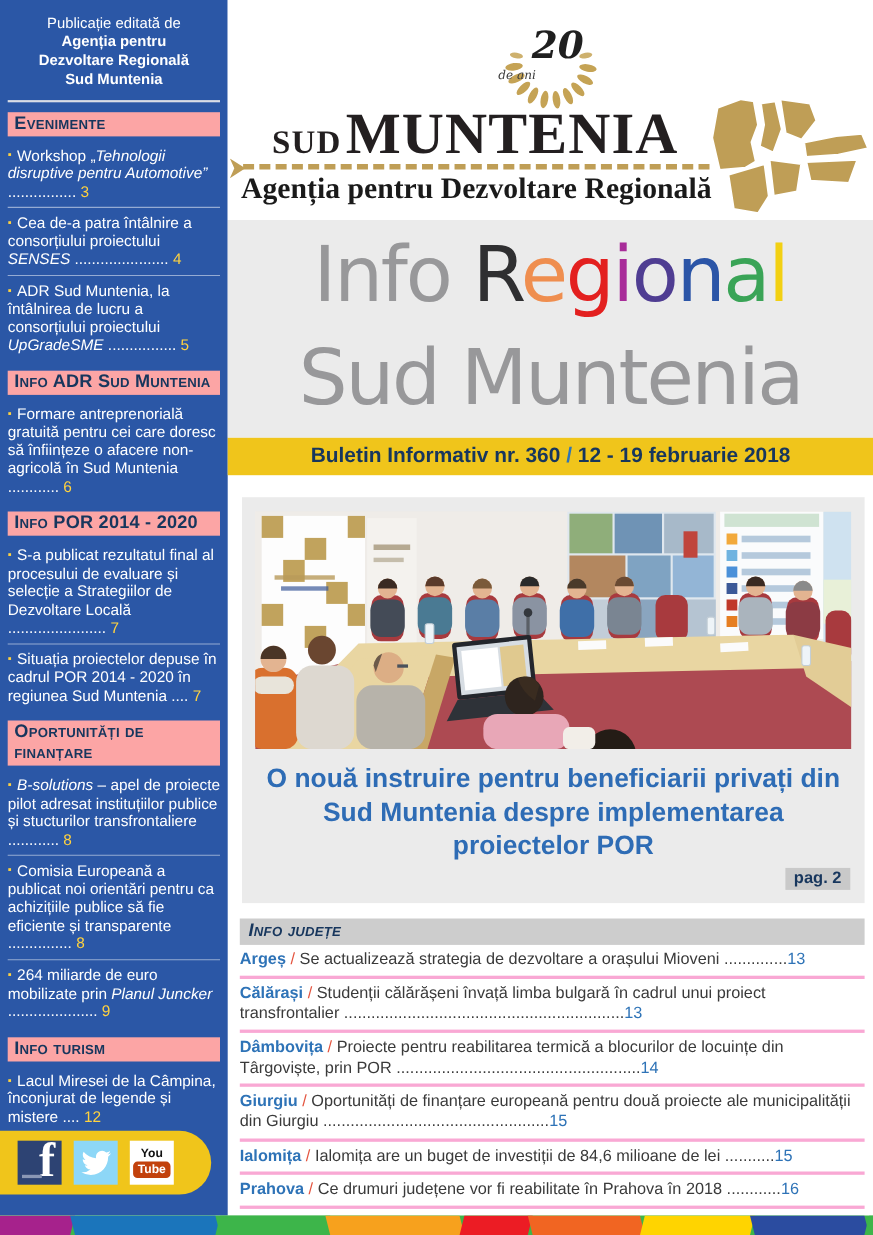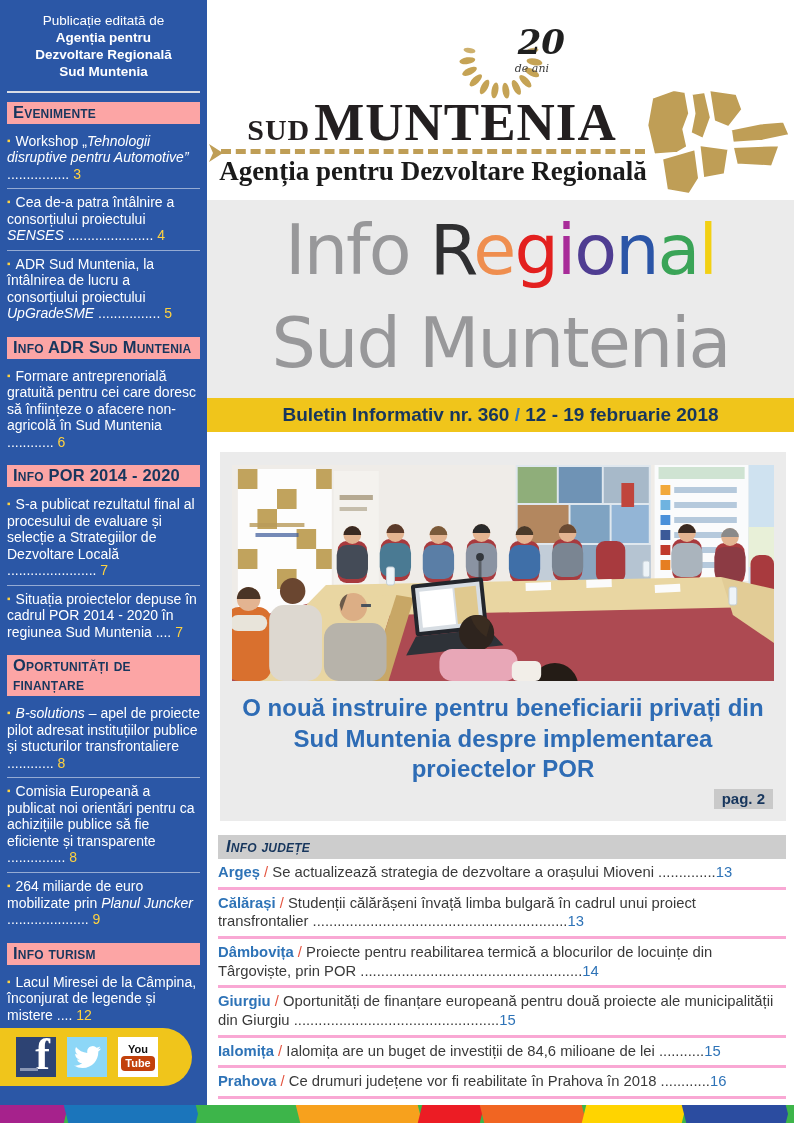--- a/index.html
+++ b/index.html
@@ -41,24 +41,24 @@
   .stripe-seg{height:100%;flex:none;}
   .stripe-seg:nth-child(odd){transform:skewX(-14deg);}
   .stripe-seg:nth-child(even){transform:skewX(14deg);}
   .stripe-seg:first-child{margin-left:-8px;}
 
   
   .main{position:absolute;left:207px;top:0;width:587px;}
 
   .logo-area{position:relative;height:200px;background:#fff;}
   .wreath{position:absolute;left:246px;top:6px;width:96px;height:94px;}
-  .wreath .num{position:absolute;left:16px;top:16px;width:96px;text-align:right;
+  .wreath .num{position:absolute;left:6px;top:16px;width:96px;text-align:center;
                font-family:"DejaVu Serif",serif;font-style:italic;font-weight:bold;
                font-size:34px;color:#1f1f1f;}
-  .wreath .cap{position:absolute;left:0;top:56px;width:96px;text-align:right;
+  .wreath .cap{position:absolute;left:0;top:56px;width:96px;text-align:left;
                font-family:"DejaVu Serif",serif;font-style:italic;font-size:11px;color:#3a3a3a;}
   .brand-line{position:absolute;left:6px;top:92px;width:438px;text-align:center;
               font-family:"Liberation Serif",serif;font-weight:bold;color:#231f20;white-space:nowrap;}
   .brand-sud{font-size:30px;letter-spacing:1px;}
   .brand-big{font-size:53px;letter-spacing:1px;}
   .dash-line{position:absolute;left:14px;top:149px;width:424px;border-top:5px dashed #bf9e56;}
   .arrow-head{position:absolute;left:2px;top:144px;}
   .agency{position:absolute;left:0;top:156px;width:452px;text-align:center;
           font-family:"Liberation Serif",serif;font-weight:bold;font-size:27px;color:#1a1a1a;}
   .map-svg{position:absolute;right:2px;top:84px;}

